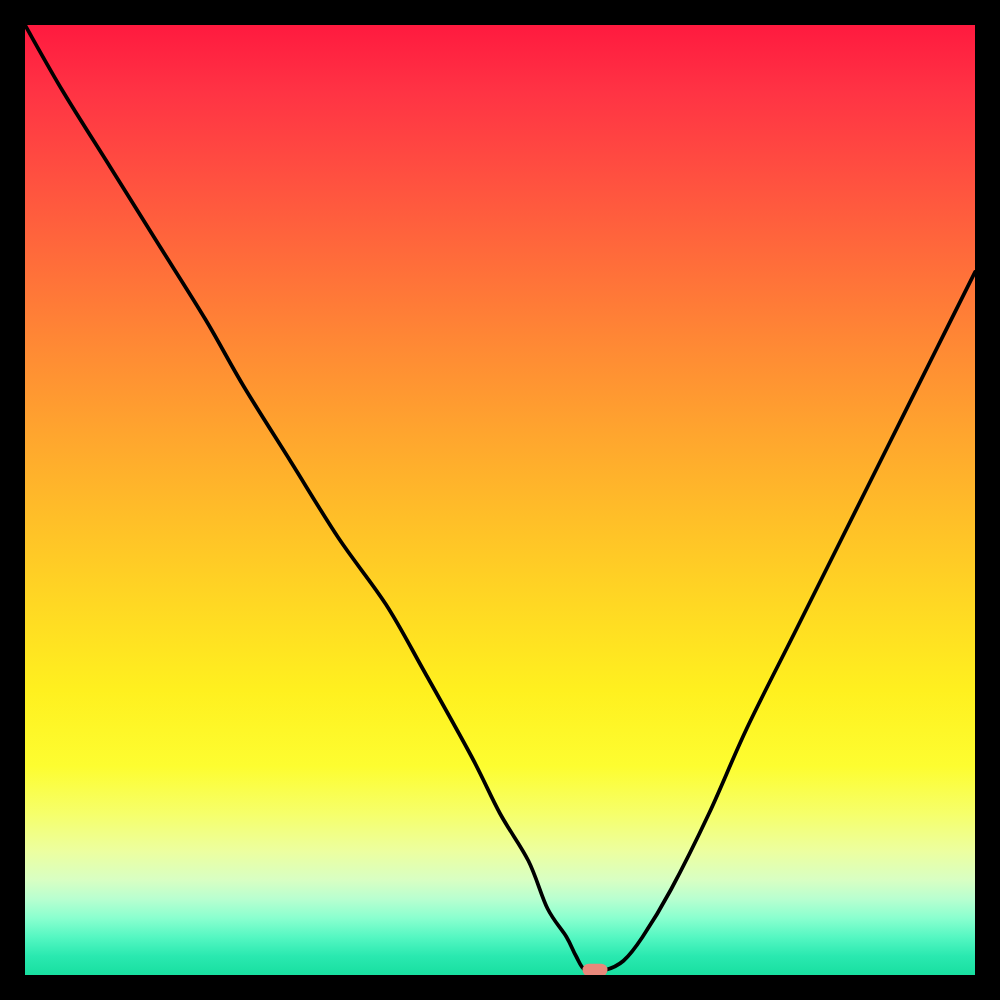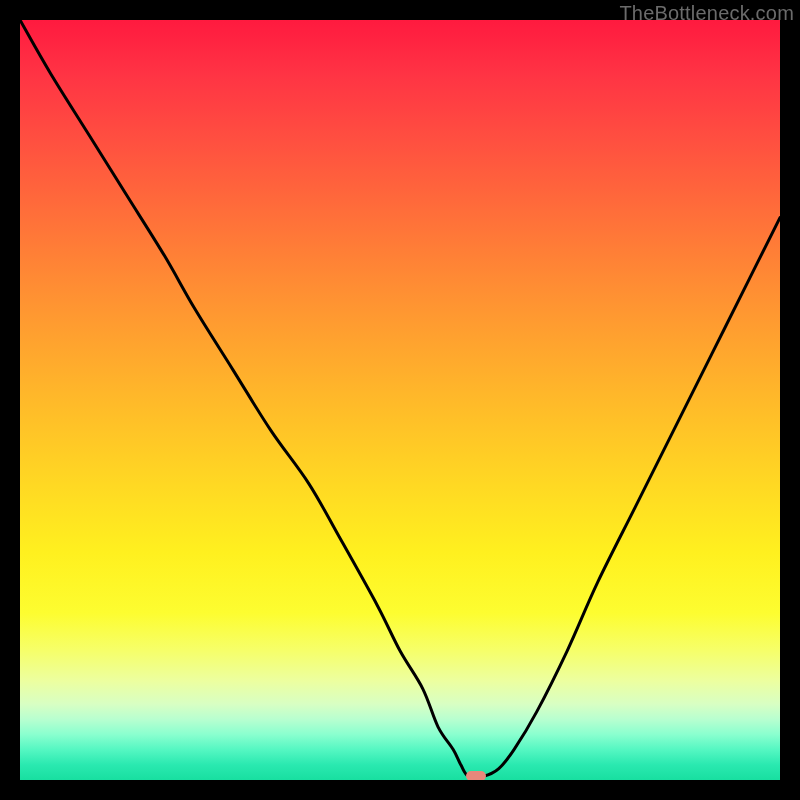--- a/index.html
+++ b/index.html
@@ -72,21 +72,20 @@
     font-size: 20px;
     font-weight: 500;
     letter-spacing: 0.2px;
     user-select: none;
   }
 </style>
 </head>
 <body>
 
 <div class="frame">
-  <div class="watermark">TheBottleneck.com</div>
   <div class="plot-area">
     <div class="gradient"></div>
     <svg class="curve" viewBox="0 0 760 760" preserveAspectRatio="none">
       <path id="curve-path" fill="none" stroke="#000000" stroke-width="3" stroke-linejoin="round" stroke-linecap="round" d="M 0 0 C 5.066666666666667 8.866666666666655, 19.000000000000004 34.19999999999993, 30.400000000000002 53.19999999999993 C 41.8 72.19999999999993, 55.73333333333333 93.73333333333333, 68.39999999999999 114 C 81.06666666666666 134.26666666666668, 93.73333333333333 154.53333333333327, 106.4 174.79999999999995 C 119.06666666666668 195.06666666666663, 133 216.60000000000002, 144.4 235.60000000000002 C 155.8 254.60000000000002, 163.4 269.8, 174.8 288.8 C 186.20000000000002 307.8, 200.13333333333335 329.3333333333333, 212.8 349.59999999999997 C 225.46666666666667 369.8666666666666, 238.13333333333335 391.4, 250.8 410.4 C 263.4666666666667 429.4, 277.40000000000003 445.8666666666666, 288.8 463.59999999999997 C 300.2 481.3333333333333, 307.8 496.5333333333333, 319.2 516.8 C 330.59999999999997 537.0666666666666, 347.06666666666666 566.2, 357.2 585.2 C 367.3333333333333 604.2, 372.4 616.8666666666667, 380 630.8 C 387.6 644.7333333333332, 396.4666666666667 656.1333333333333, 402.8 668.8 C 409.1333333333333 681.4666666666666, 412.9333333333334 696.6666666666666, 418.00000000000006 706.8 C 423.0666666666667 716.9333333333333, 429.4 723.2666666666667, 433.2 729.6 C 437 735.9333333333334, 438.26666666666665 740.3666666666666, 440.79999999999995 744.8 C 443.33333333333326 749.2333333333333, 444.59999999999997 754.3000000000001, 448.4 756.2 C 452.2 758.1, 458.5333333333333 757.4666666666667, 463.59999999999997 756.2 C 468.66666666666663 754.9333333333334, 473.73333333333335 753.0333333333333, 478.8 748.6 C 483.8666666666667 744.1666666666667, 487.66666666666663 739.1, 494 729.6 C 500.33333333333337 720.1, 507.9333333333334 708.0666666666667, 516.8000000000001 691.6 C 525.6666666666667 675.1333333333333, 537.0666666666666 652.3333333333333, 547.1999999999999 630.8 C 557.3333333333333 609.2666666666667, 566.2 586.4666666666666, 577.6 562.4 C 589 538.3333333333334, 602.9333333333334 511.73333333333335, 615.6 486.40000000000003 C 628.2666666666667 461.0666666666667, 640.9333333333334 435.73333333333335, 653.6 410.4 C 666.2666666666667 385.0666666666666, 678.9333333333334 359.7333333333333, 691.6 334.4 C 704.2666666666667 309.06666666666666, 718.2 281.2, 729.6 258.4 C 741 235.6, 754.9333333333334 207.73333333333335, 760 197.60000000000002"></path>
     </svg>
     <div class="marker" id="min-marker" style="left: 456px; top: 756.2px; background: rgb(232, 136, 123);"></div>
   </div>
 </div>
 
 </body></html>

